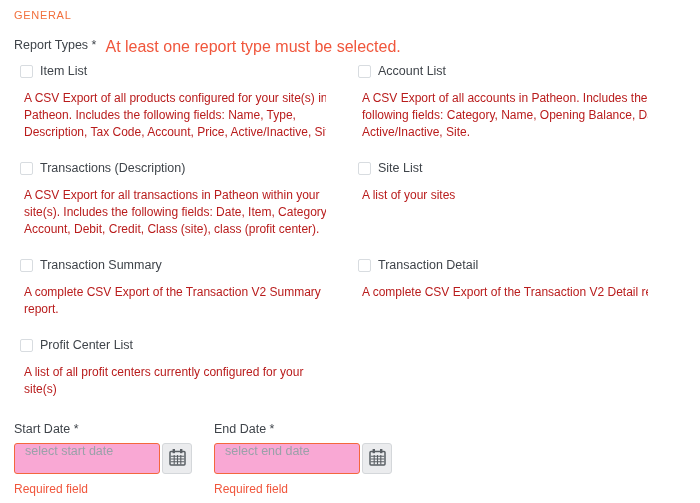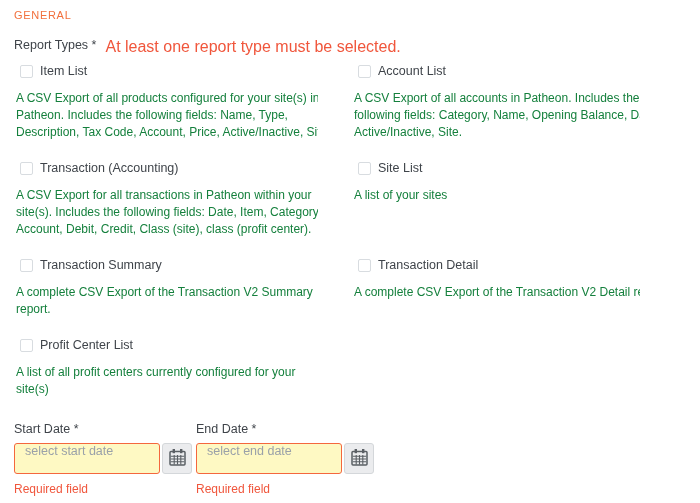--- a/index.html
+++ b/index.html
@@ -46,47 +46,47 @@
   .checkbox {
     width: 13px; height: 13px;
     border: 1px solid #D8DCE0;
     border-radius: 2px;
     background: #fff;
     margin-right: 7px;
     flex: 0 0 auto;
   }
   .option-label { font-size: 12.5px; color: #3F444A; }
   .option-desc {
-    margin-left: 2px;
-    color: #15803d;
+    margin-left: 10px;
+    color: #b91c1c;
     font-size: 12px;
     line-height: 17px;
   }
   .opt-left .option-desc { width: 302px; }
   .opt-right .option-desc { width: 286px; }
   .desc-line { white-space: nowrap; overflow: hidden; }
 
   .dates-row {
     display: flex;
-    gap: 4px;
+    gap: 22px;
     margin-top: 4px;
   }
   .date-field { }
   .date-label { font-size: 12.5px; color: #3F444A; margin-bottom: 7px; }
   .date-input-row { display: flex; align-items: stretch; }
   .date-input {
     width: 146px; height: 31px;
     border: 1.5px solid #F4673E;
     border-radius: 3px;
     padding: 0 8px 16px 10px;
     font-family: "Liberation Sans", "DejaVu Sans", sans-serif;
     font-size: 12.5px;
     color: #3F444A;
     outline: none;
-    background: #fef9c3;
+    background: #f9a8d4;
   }
   .date-input::placeholder { color: #9AA1A9; }
   .cal-btn {
     width: 30px; height: 31px;
     margin-left: 2px;
     background: #EBECEE;
     border: 1px solid #D4D7DA;
     border-radius: 3px;
     display: flex;
     align-items: center;
@@ -130,21 +130,21 @@
       <div class="option-desc">
         <div class="desc-line">A CSV Export of all accounts in Patheon. Includes the</div>
         <div class="desc-line">following fields: Category, Name, Opening Balance, Date</div>
         <div class="desc-line">Active/Inactive, Site.</div>
       </div>
     </div>
 
     <div class="option opt-left">
       <div class="option-head">
         <span class="checkbox"></span>
-        <span class="option-label">Transaction (Accounting)</span>
+        <span class="option-label">Transactions (Description)</span>
       </div>
       <div class="option-desc">
         <div class="desc-line">A CSV Export for all transactions in Patheon within your</div>
         <div class="desc-line">site(s). Includes the following fields: Date, Item, Category,</div>
         <div class="desc-line">Account, Debit, Credit, Class (site), class (profit center).</div>
       </div>
     </div>
 
     <div class="option opt-right">
       <div class="option-head">

